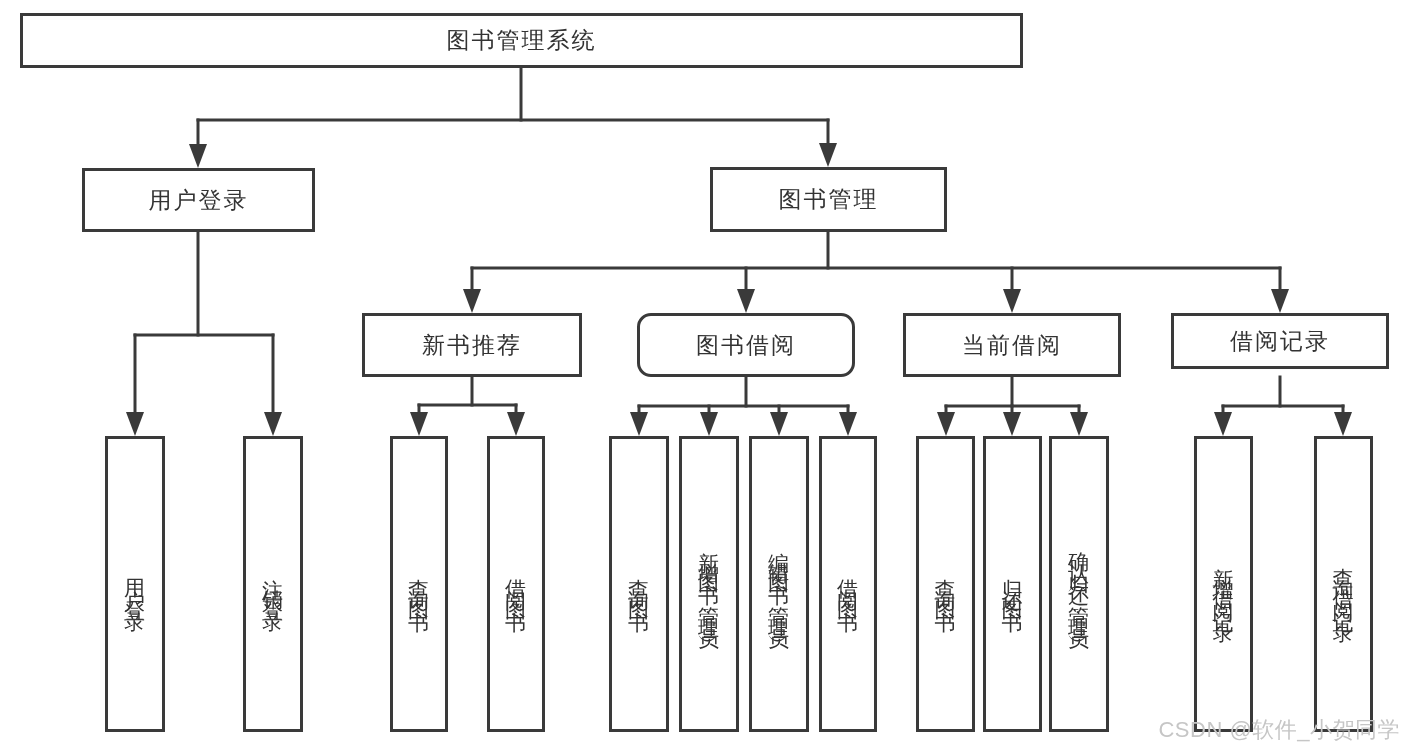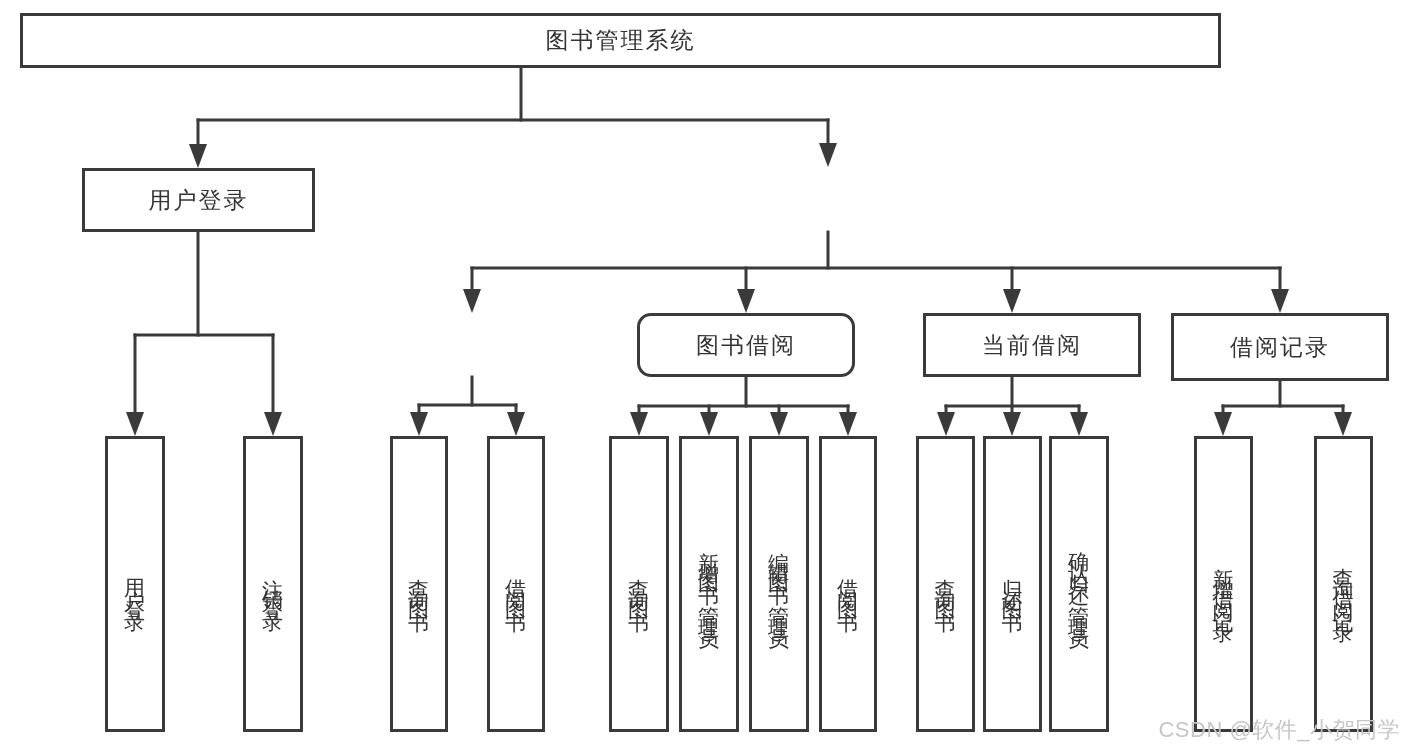--- a/index.html
+++ b/index.html
@@ -75,35 +75,41 @@
       <line x1="1012" y1="406" x2="1012" y2="418" stroke="#3a3a3a" stroke-width="3" stroke-linecap="square"></line>
       <polygon points="1003,412 1021,412 1012,436" fill="#3a3a3a"></polygon>
       <line x1="1079" y1="406" x2="1079" y2="418" stroke="#3a3a3a" stroke-width="3" stroke-linecap="square"></line>
       <polygon points="1070,412 1088,412 1079,436" fill="#3a3a3a"></polygon>
       <line x1="1223" y1="406" x2="1223" y2="418" stroke="#3a3a3a" stroke-width="3" stroke-linecap="square"></line>
       <polygon points="1214,412 1232,412 1223,436" fill="#3a3a3a"></polygon>
       <line x1="1343" y1="406" x2="1343" y2="418" stroke="#3a3a3a" stroke-width="3" stroke-linecap="square"></line>
       <polygon points="1334,412 1352,412 1343,436" fill="#3a3a3a"></polygon>
     </svg>
 
-  <div class="node" style="left:20px;top:13px;width:1201px;height:55px;">
+  <div class="node" style="left:20px;top:13px;width:1003px;height:55px;">
     <span>图书管理系统</span>
   </div>
 
   <div class="node" style="left:82px;top:168px;width:233px;height:64px;">
     <span>用户登录</span>
   </div>
+  <div class="node" style="left:710px;top:167px;width:237px;height:65px;">
+    <span>图书管理</span>
+  </div>
 
+  <div class="node" style="left:362px;top:313px;width:220px;height:64px;">
+    <span>新书推荐</span>
+  </div>
   <div class="node" style="left:637px;top:313px;width:218px;height:64px;border-radius:14px;">
     <span>图书借阅</span>
   </div>
-  <div class="node" style="left:903px;top:313px;width:218px;height:64px;margin-left:20px;">
+  <div class="node" style="left:903px;top:313px;width:218px;height:64px;">
     <span>当前借阅</span>
   </div>
-  <div class="node" style="left:1171px;top:313px;width:218px;height:68px;">
+  <div class="node" style="left:1171px;top:313px;width:218px;height:56px;">
     <span>借阅记录</span>
   </div>
 
   <div class="node leaf" style="left:105px;top:436px;width:60px;height:296px;">
     <span>用户登录</span>
   </div>
   <div class="node leaf" style="left:243px;top:436px;width:60px;height:296px;">
     <span>注销登录</span>
   </div>
 

